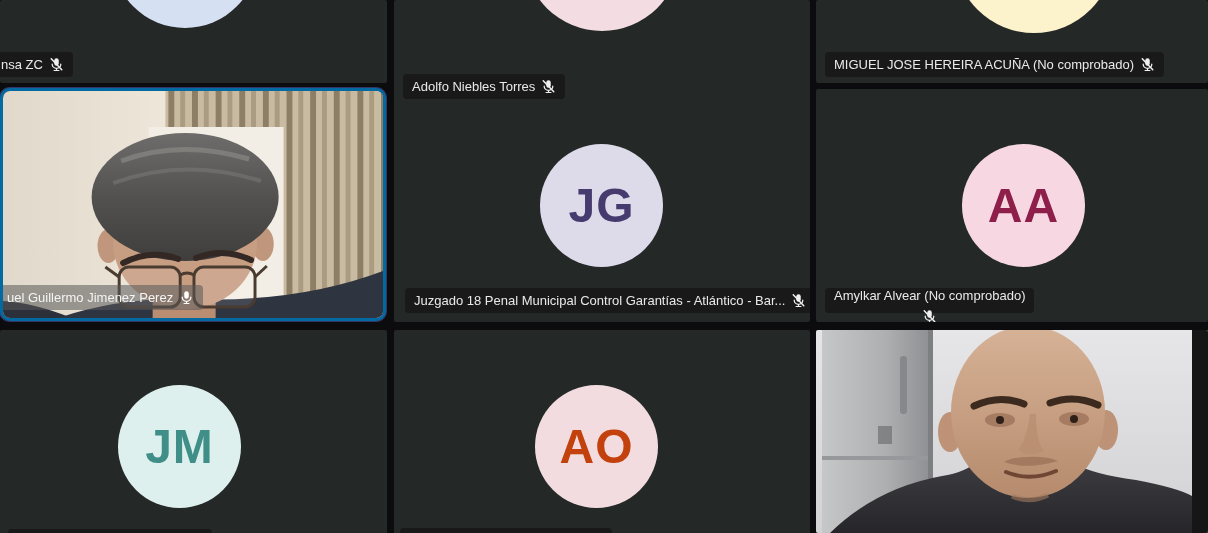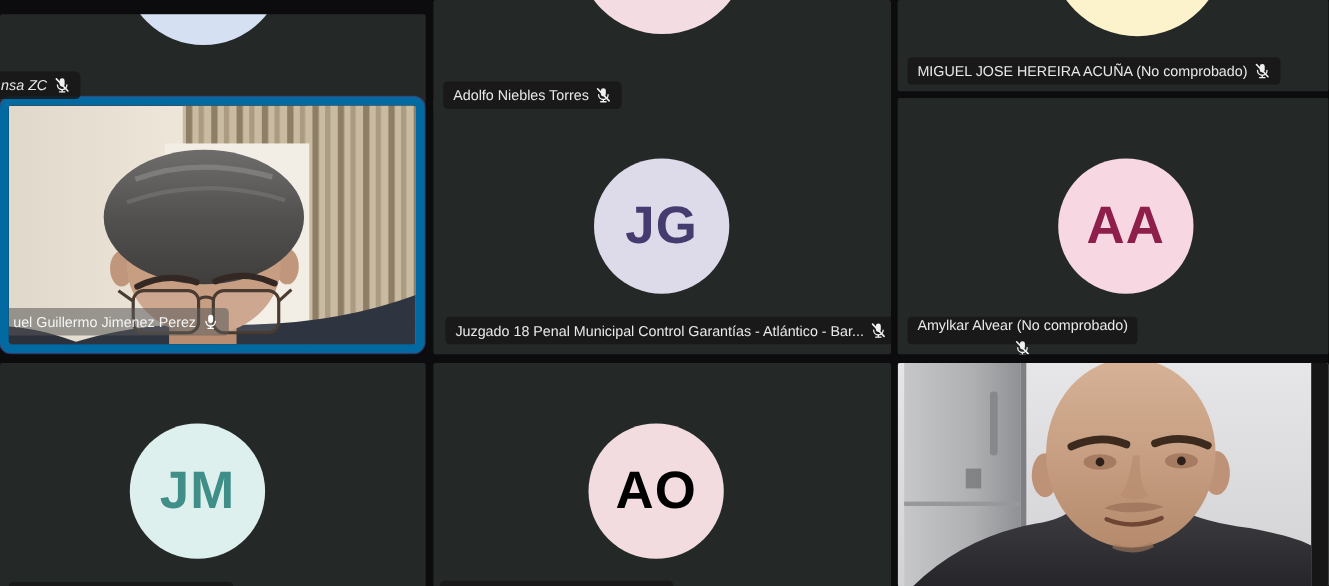--- a/index.html
+++ b/index.html
@@ -13,28 +13,28 @@
     overflow:hidden;
   }
 
   .tile {
     position:absolute;
     background:#242827;
     border-radius:2px;
     overflow:hidden;
   }
   .tile.active {
-    border:8px solid #0369a1;
+    border:3px solid #0369a1;
     border-radius:10px;
     box-shadow:0 0 0 1px rgba(74,78,150,0.65);
     background:#1d1f1e;
   }
 
   
-  .t-tl { left:0;    top:13px;    width:387px; height:83px;font-style:italic; }
+  .t-tl { left:0;    top:0;    width:387px; height:83px; }
   .t-tm { left:394px; top:0;   width:416px; height:105px; }
   .t-tr { left:816px; top:0;   width:392px; height:83px; }
   .t-ml { left:0;    top:88px; width:386px; height:233px; }
   .t-mm { left:394px; top:89px; width:416px; height:233px; }
   .t-mr { left:816px; top:89px; width:392px; height:233px; }
   .t-bl { left:0;    top:330px; width:387px; height:238px; }
   .t-bm { left:394px; top:330px; width:416px; height:238px; }
   .t-br { left:816px; top:330px; width:392px; height:203px; }
 
   .avatar {
@@ -213,21 +213,21 @@
 
   <div class="tile t-bl">
     <div class="avatar" style="width: 123px; height: 123px; left: 118px; top: 55px; background: rgb(222, 240, 238);">
       <span class="initials" style="color: rgb(63, 143, 136);">JM</span>
     </div>
     <div class="pill" style="left:8px;top:199px;width:204px;"></div>
   </div>
 
   <div class="tile t-bm">
     <div class="avatar" style="width: 123px; height: 123px; left: 141px; top: 55px; background: rgb(242, 220, 223);">
-      <span class="initials" style="color: #000000;">AO</span>
+      <span class="initials" style="color: #c2410c;">AO</span>
     </div>
     <div class="pill" style="left:6px;top:198px;width:212px;"></div>
   </div>
 
   <div class="tile t-br">
     <svg class="feed" viewBox="0 0 392 203" preserveAspectRatio="none">
       <defs>
         <linearGradient id="wallB" x1="0" x2="0" y1="0" y2="1">
           <stop offset="0" stop-color="#e6e5e7"></stop>
           <stop offset="1" stop-color="#d2d1d3"></stop>

